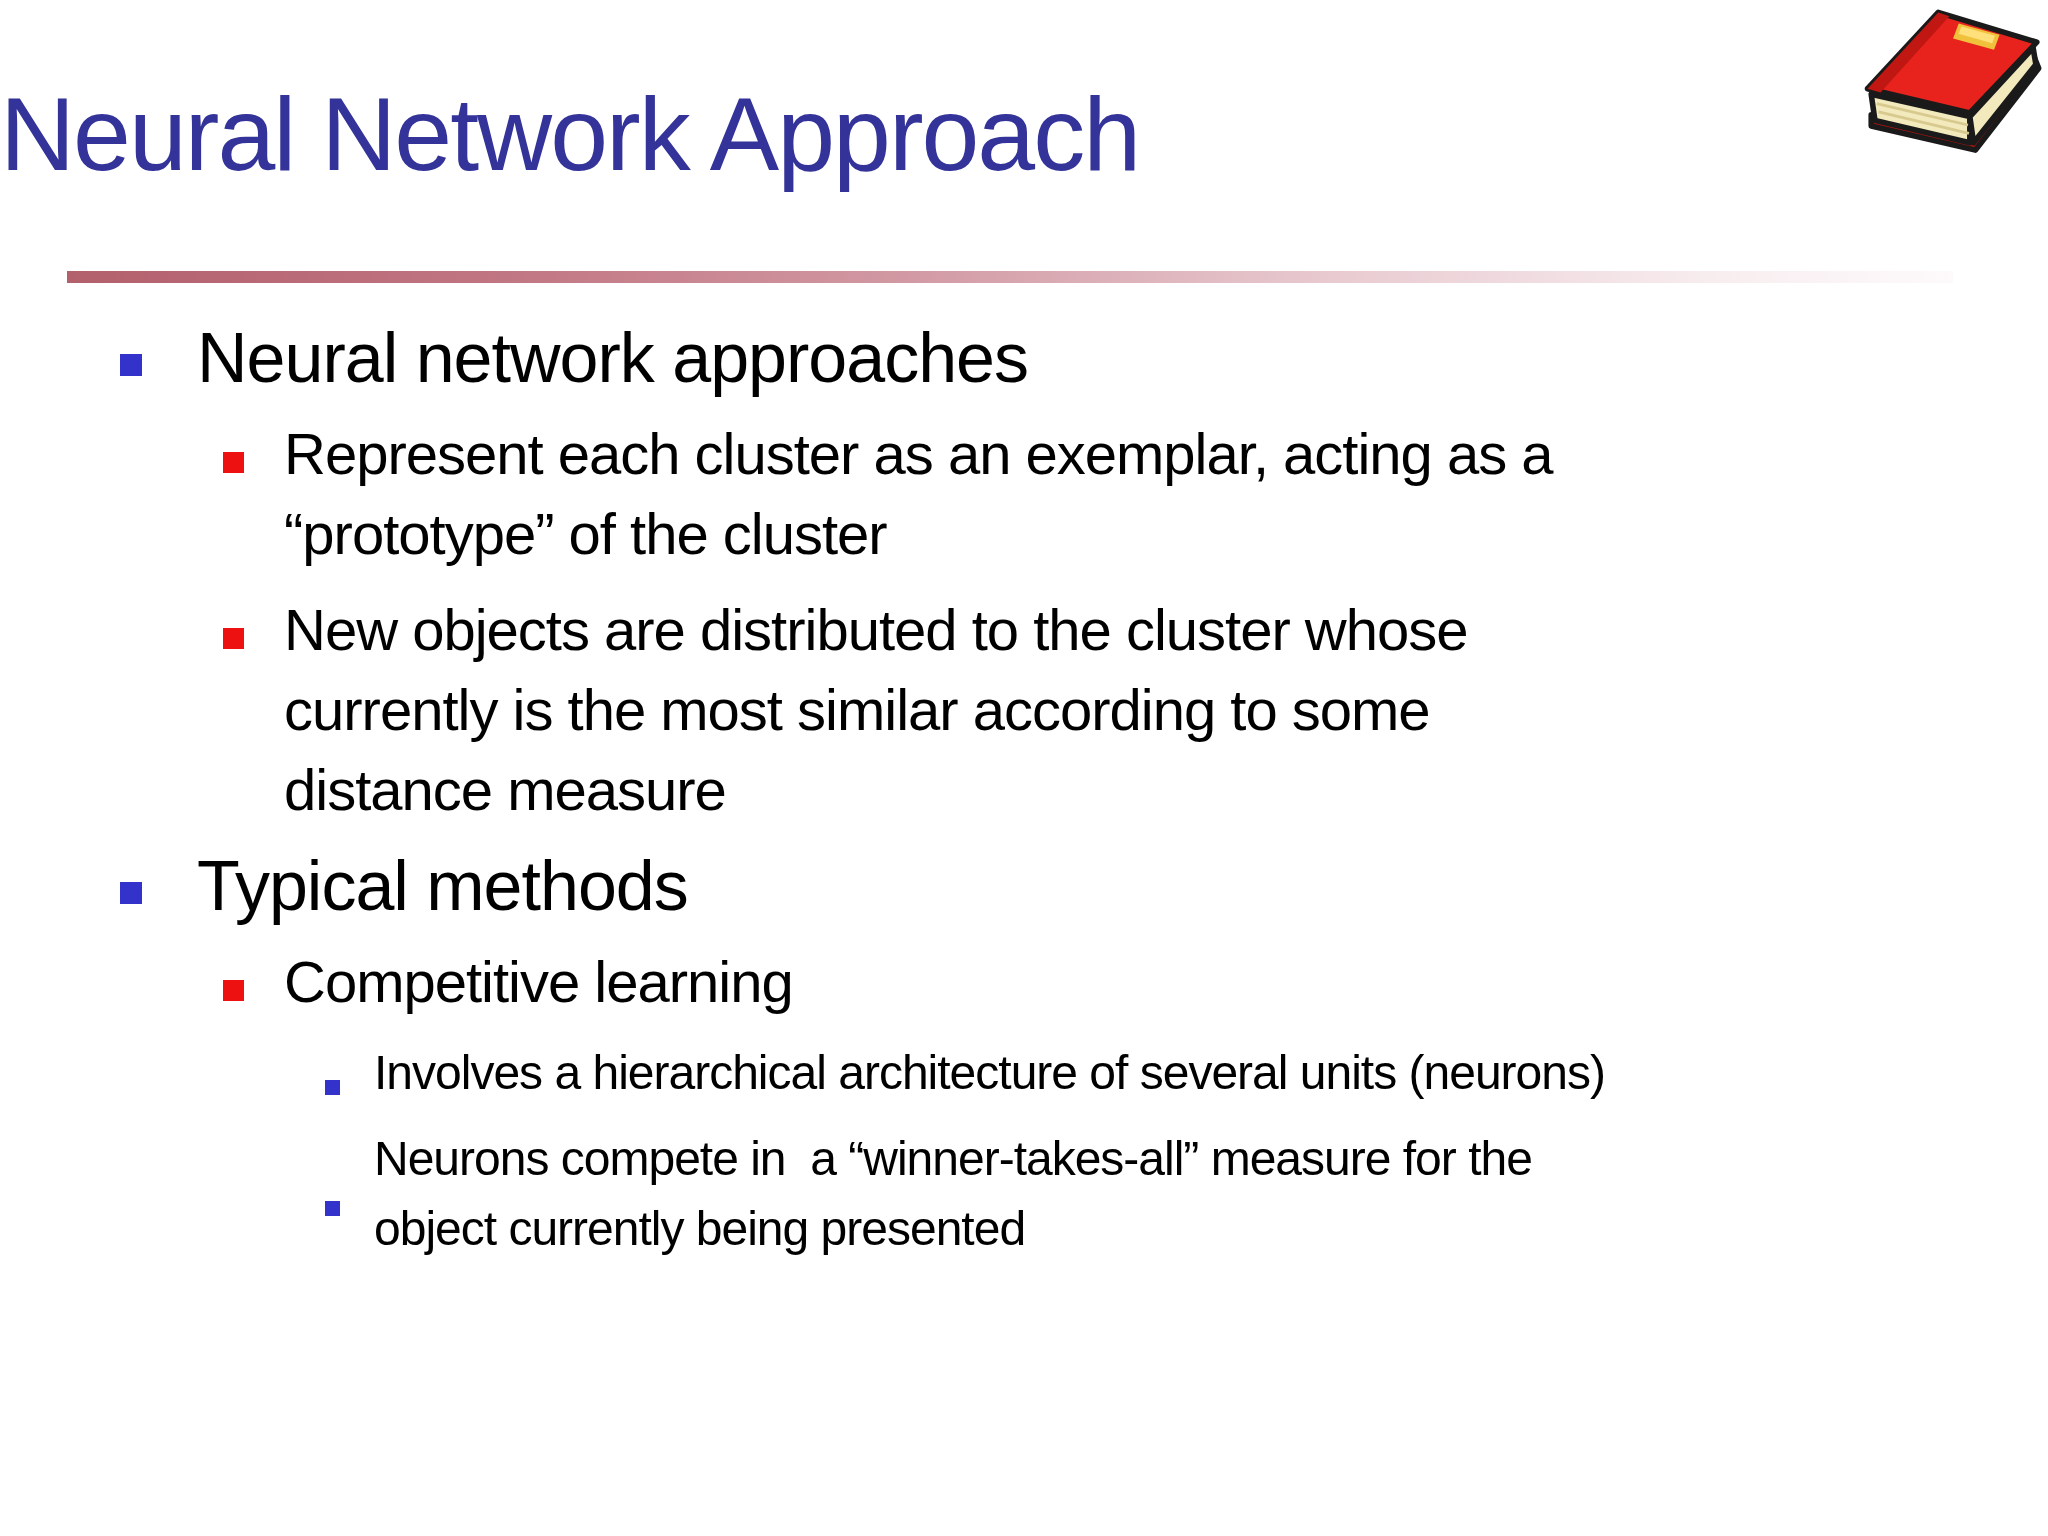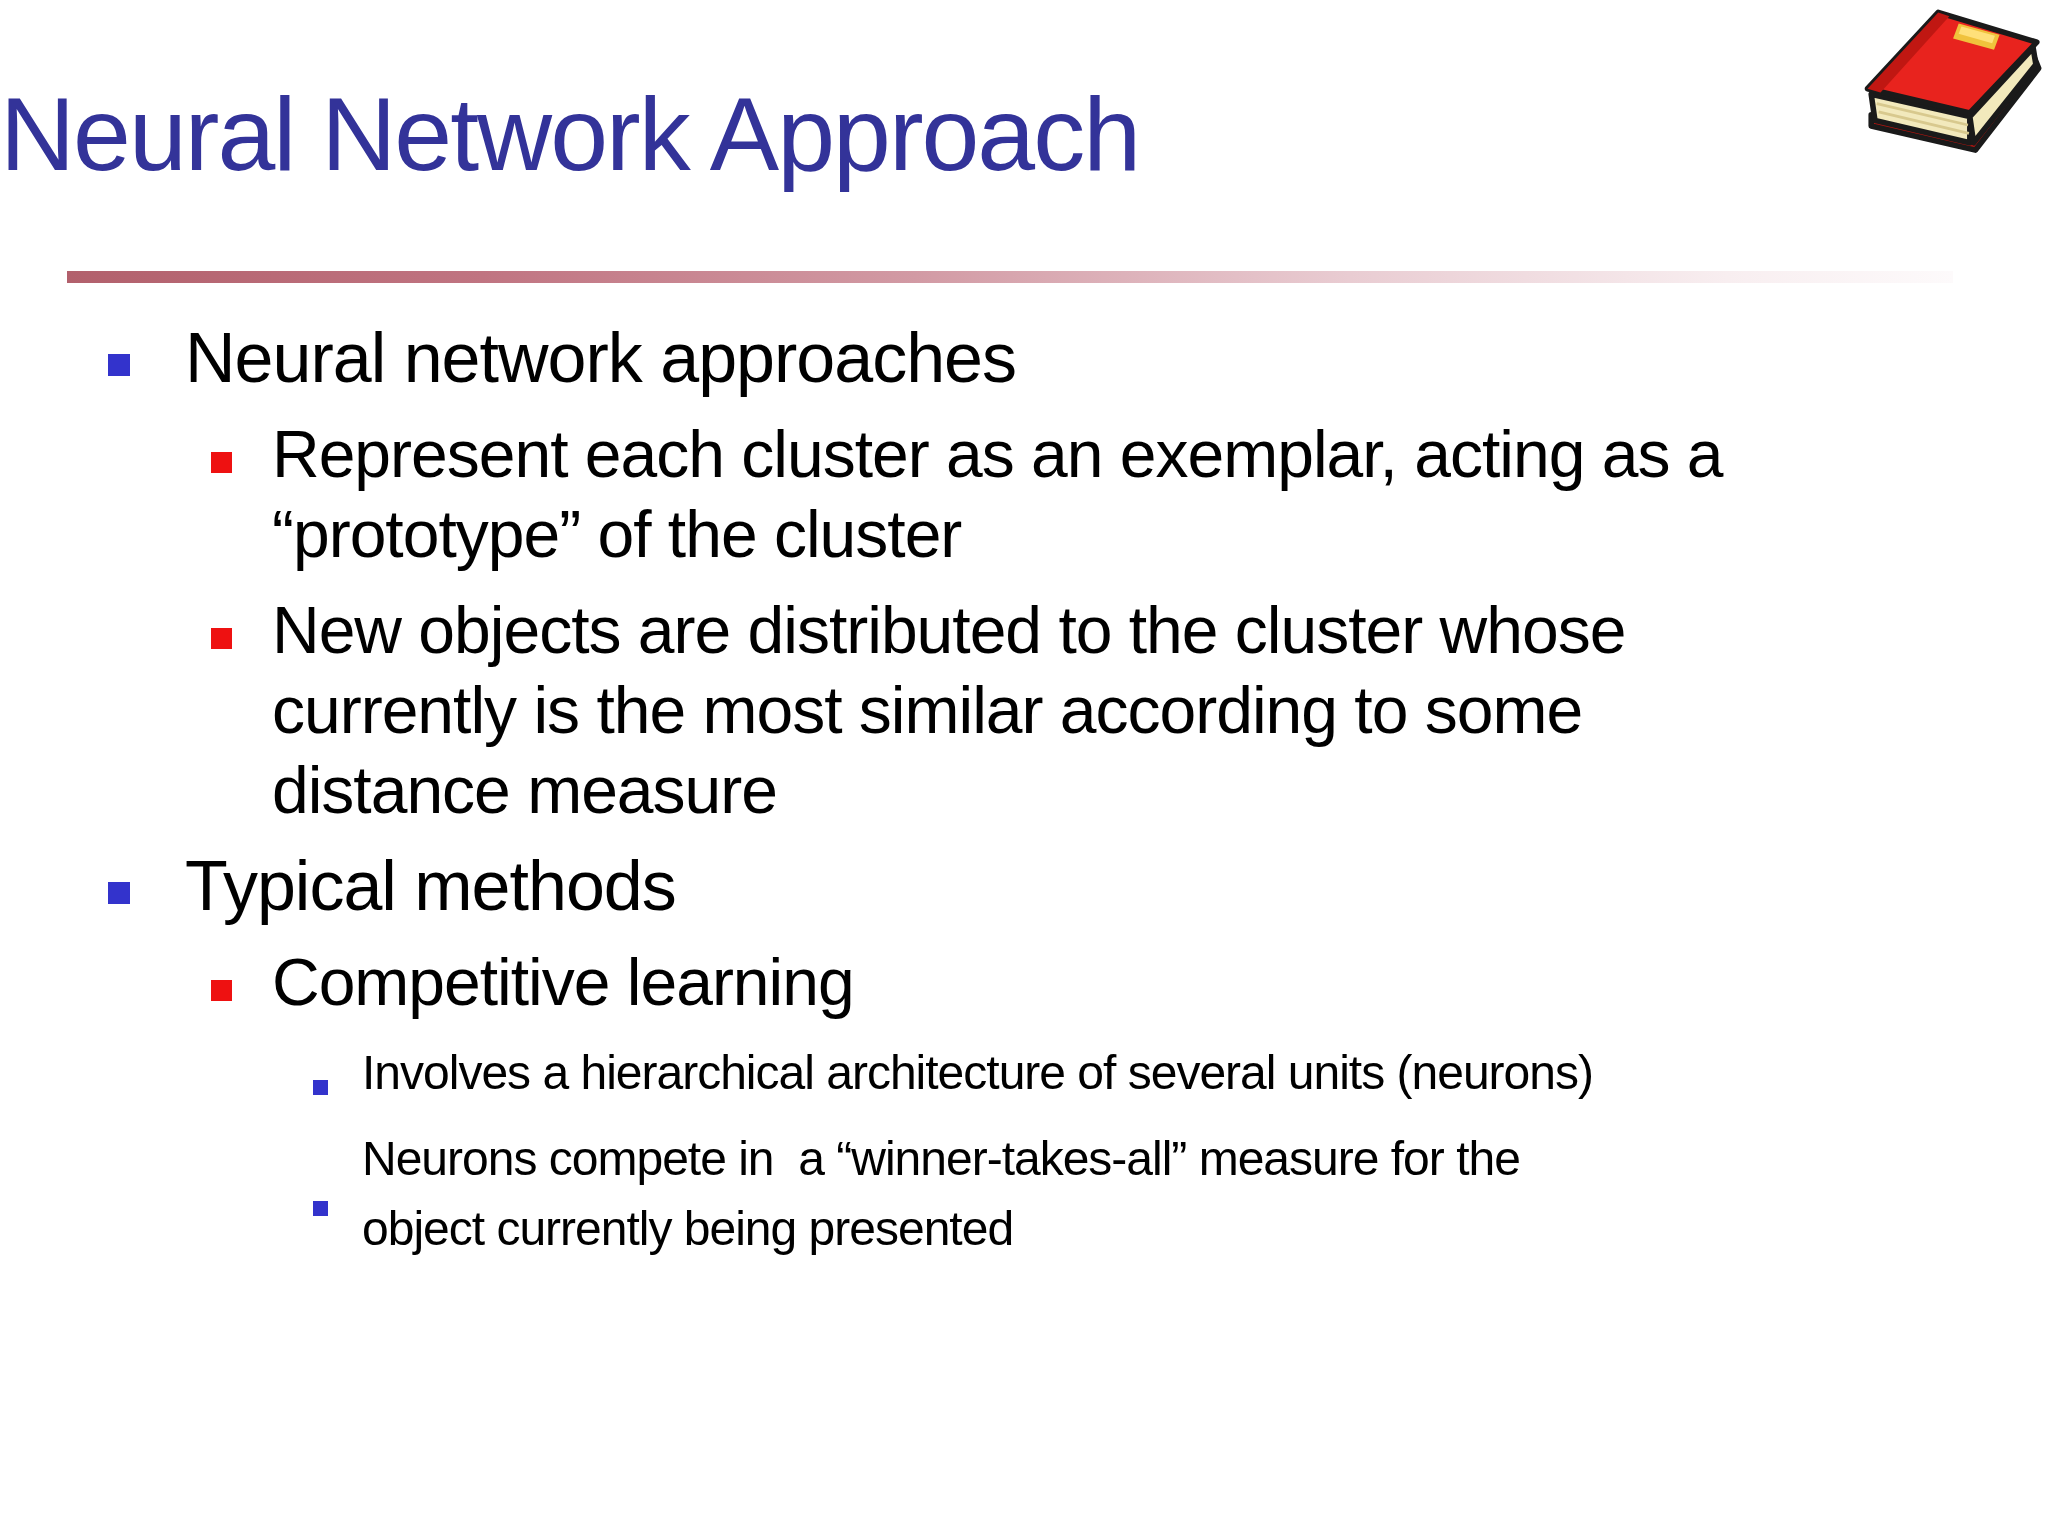--- a/index.html
+++ b/index.html
@@ -25,27 +25,27 @@
     width:1886px;height:12px;
     background:linear-gradient(90deg,
       var(--div-left,#b2606c) 0%,
       #c07481 22%,
       #d29aa4 45%,
       #e9ccd2 68%,
       #f8eef0 88%,
       #fdfafb 100%);
   }
   .book{position:absolute;left:1834px;top:0px;width:214px;height:170px;}
-  .content{position:absolute;left:0;top:318px;width:1776px;}
+  .content{position:absolute;left:12px;top:318px;width:1776px;}
   .item{display:flex;align-items:flex-start;margin-bottom:16px;letter-spacing:-1px;}
   .item .bullet{flex:0 0 auto;display:inline-block;}
   .item .txt{flex:1 1 auto;white-space:pre-wrap;padding-right:40px;}
   .lvl1{padding-left:108px;font-size:70px;line-height:80px;}
   .lvl1 .bullet{width:22px;height:22px;margin:36px 55px 0 0;}
-  .lvl2{padding-left:211px;font-size:66px;line-height:80px;}
+  .lvl2{padding-left:211px;font-size:58px;line-height:80px;}
   .lvl2 .bullet{width:21px;height:21px;margin:38px 40px 0 0;}
   .lvl3{padding-left:313px;font-size:48px;line-height:70px;align-items:center;}
   .lvl3 .bullet{width:15px;height:15px;margin:28px 34px 0 0;}
   .bullet.blue{background:var(--bullet-blue,#3333cc);}
   .bullet.red{background:var(--bullet-red,#ee1111);}
 </style>
 </head>
 <body>
 
 <div class="slide">

